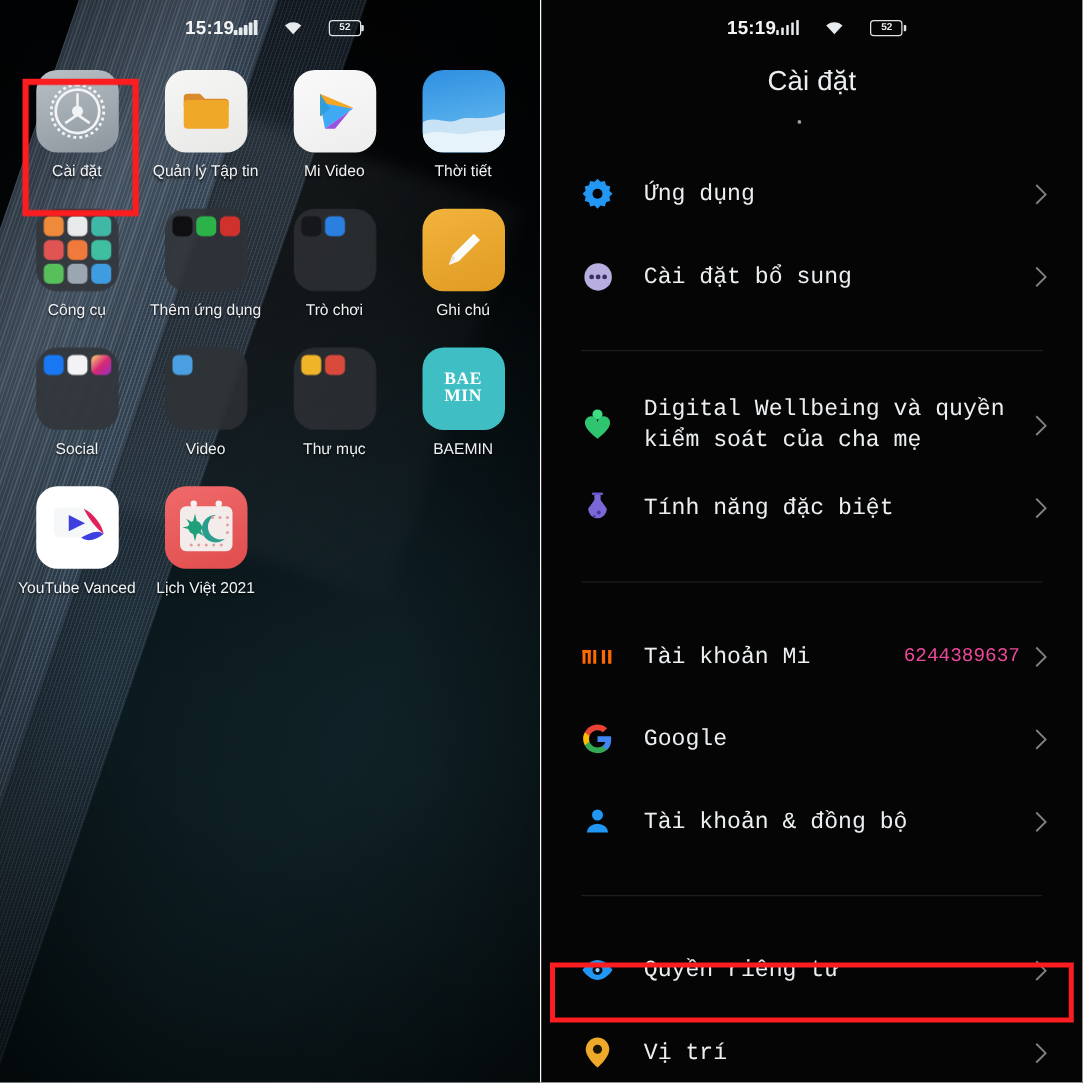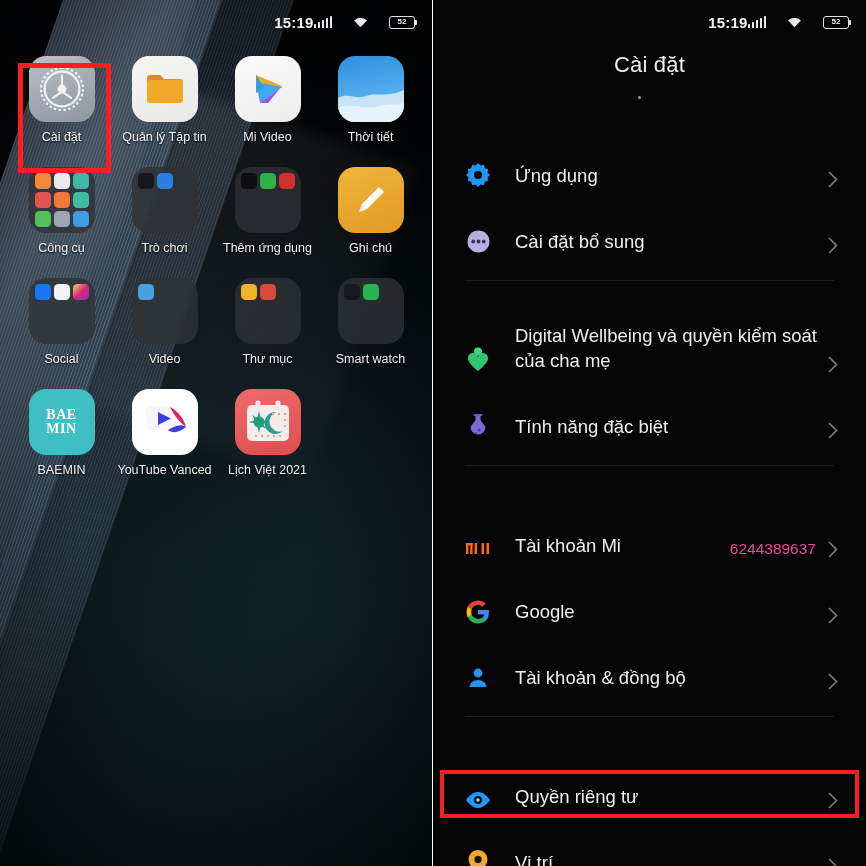--- a/index.html
+++ b/index.html
@@ -65,21 +65,21 @@
   }
   .vignette {
     position: absolute; inset: 0;
     background: radial-gradient(ellipse at 45% 45%, rgba(0,0,0,0) 40%, rgba(0,0,0,.55) 100%);
     pointer-events: none;
   }
 
   
   .statusbar {
     position: absolute; top: 0; left: 0; right: 0; height: 44px;
-    display: flex; align-items: center; justify-content: flex-end;
+    display: flex; align-items: center; justify-content: center;
     padding: 0 17px 0 22px;
     color: #fff; z-index: 20;
   }
   .status-time { font-size: 15px; font-weight: bold; letter-spacing: .2px; color:#f2f4f6; }
   .status-icons { display: flex; align-items: center; gap: 21px; }
 
   .sig { display: flex; align-items: flex-end; gap: 1.5px; height: 12px; }
   .sig i { display: block; width: 2.5px; background: #e8ebee; border-radius: .5px; }
   .sig i:nth-child(1){height:4px;} .sig i:nth-child(2){height:6px;}
   .sig i:nth-child(3){height:8px;} .sig i:nth-child(4){height:10px;}
@@ -161,23 +161,24 @@
     text-align: center; font-size: 22px; color: #eceff1; letter-spacing: .2px;
   }
   .title-dot {
     position: absolute; top: 96px; left: 205px;
     width: 3px; height: 3px; background: #9aa0a6; border-radius: 50%;
   }
   .settings-list { position: absolute; top: 122px; left: 0; right: 0; }
   .divider { height: 1px; background: #1c1d1f; margin: 0 32px; }
   .sp { height: 26px; }
   .row {
-    display: flex; align-items: flex-end;
+    display: flex; align-items: center;
     padding: 0 24px 0 28px;
     min-height: 66px;
+    font-family: Liberation Mono, monospace;
   }
   .row-icon {
     width: 34px; flex: none;
     display: flex; align-items: center; justify-content: center;
   }
   .row-label {
     flex: 1; padding-left: 20px;
     font-size: 18.5px; line-height: 25px; color: #eceff1;
   }
   .row-value { font-size: 15.5px; color: #ec4899; padding-right: 12px; white-space: nowrap; }
@@ -278,46 +279,46 @@
           <span class="mini" style="background:#3fbfa0"></span>
           <span class="mini" style="background:#58c05a"></span>
           <span class="mini" style="background:#9aa7b2"></span>
           <span class="mini" style="background:#3f9ce0"></span>
         </div>
         <div class="app-label">Công cụ</div>
       </div>
 
       <div class="app">
         <div class="app-icon folder">
-          <span class="mini" style="background:#16171b"></span>
-          <span class="mini" style="background:#2b7fe0"></span>
-          <span class="mini empty"></span>
-          <span class="mini empty"></span>
-          <span class="mini empty"></span>
-          <span class="mini empty"></span>
-          <span class="mini empty"></span>
-          <span class="mini empty"></span>
-          <span class="mini empty"></span>
-        </div>
-        <div class="app-label">Trò chơi</div>
-      </div>
-
-      <div class="app">
-        <div class="app-icon folder">
           <span class="mini" style="background:#0f0f12"></span>
           <span class="mini" style="background:#2bb34a"></span>
           <span class="mini" style="background:#d0312d"></span>
           <span class="mini empty"></span>
           <span class="mini empty"></span>
           <span class="mini empty"></span>
           <span class="mini empty"></span>
           <span class="mini empty"></span>
           <span class="mini empty"></span>
         </div>
         <div class="app-label">Thêm ứng dụng</div>
+      </div>
+
+      <div class="app">
+        <div class="app-icon folder">
+          <span class="mini" style="background:#16171b"></span>
+          <span class="mini" style="background:#2b7fe0"></span>
+          <span class="mini empty"></span>
+          <span class="mini empty"></span>
+          <span class="mini empty"></span>
+          <span class="mini empty"></span>
+          <span class="mini empty"></span>
+          <span class="mini empty"></span>
+          <span class="mini empty"></span>
+        </div>
+        <div class="app-label">Trò chơi</div>
       </div>
 
       <div class="app">
         <div class="app-icon ic-notes">
           <svg width="42" height="42" viewBox="0 0 42 42">
             <path d="M9 33 L12 25 L29 8 L34 13 L17 30 Z" fill="#fbfbf8"></path>
             <path d="M9 33 L12 25 L14.5 27.5 Z" fill="#e6e6e0"></path>
           </svg>
         </div>
         <div class="app-label">Ghi chú</div>
@@ -361,34 +362,20 @@
           <span class="mini empty"></span>
           <span class="mini empty"></span>
           <span class="mini empty"></span>
           <span class="mini empty"></span>
           <span class="mini empty"></span>
           <span class="mini empty"></span>
         </div>
         <div class="app-label">Thư mục</div>
       </div>
 
-      <div class="app">
-        <div class="app-icon folder">
-          <span class="mini" style="background:#18191d"></span>
-          <span class="mini" style="background:#27b352"></span>
-          <span class="mini empty"></span>
-          <span class="mini empty"></span>
-          <span class="mini empty"></span>
-          <span class="mini empty"></span>
-          <span class="mini empty"></span>
-          <span class="mini empty"></span>
-          <span class="mini empty"></span>
-        </div>
-        <div class="app-label">Smart watch</div>
-      </div>
 
       <div class="app">
         <div class="app-icon ic-baemin">
           <span class="baemin-txt">BAE</span>
           <span class="baemin-txt">MIN</span>
         </div>
         <div class="app-label">BAEMIN</div>
       </div>
 
 

